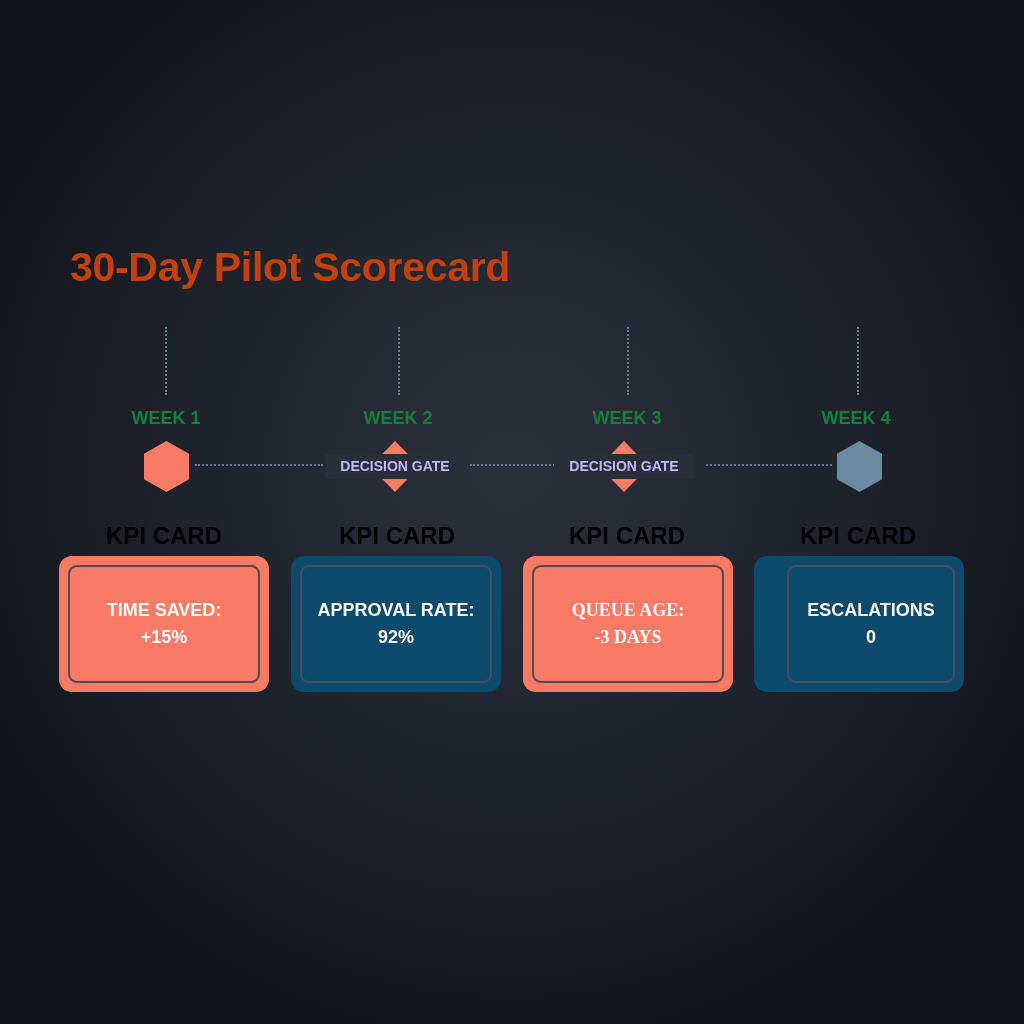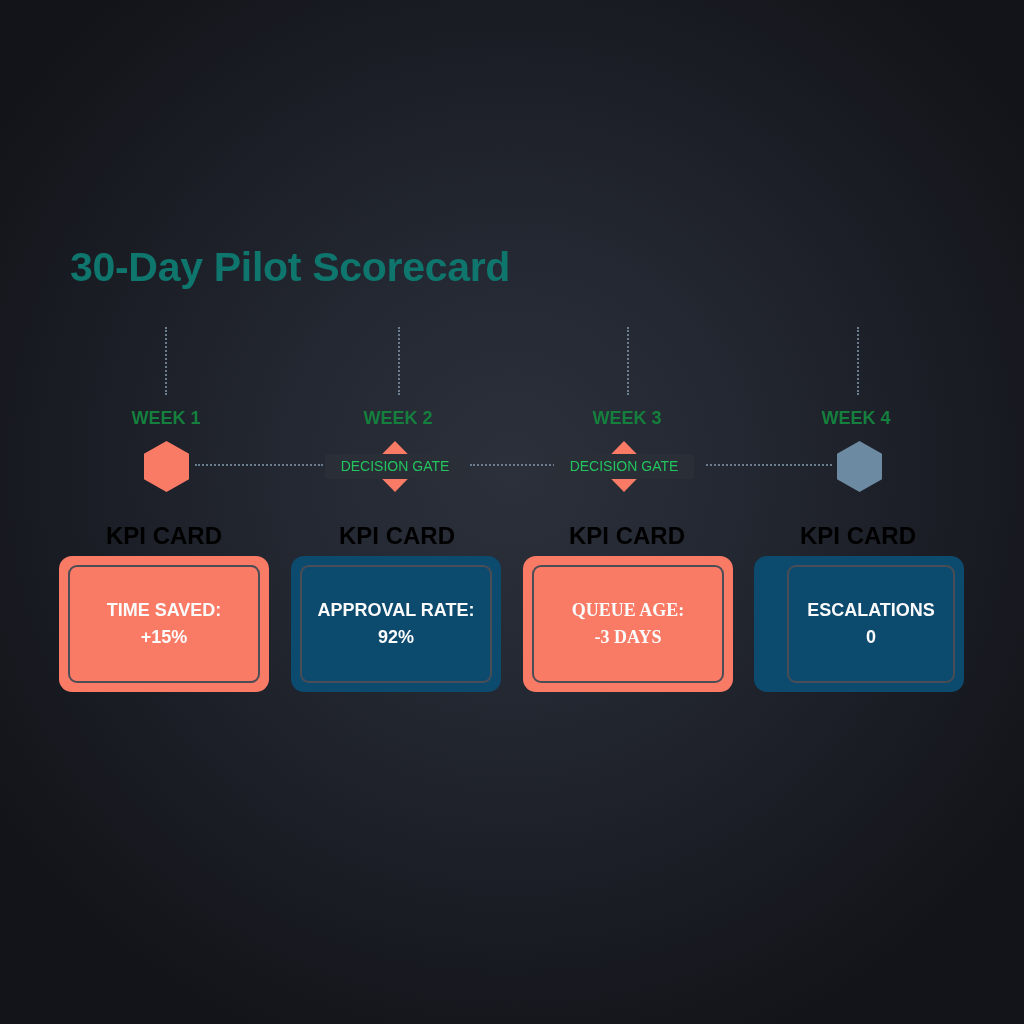--- a/index.html
+++ b/index.html
@@ -10,21 +10,21 @@
     body {
       background: radial-gradient(ellipse 620px 620px at 512px 470px, #2b303b 0%, #242832 35%, #1a1d24 70%, #121419 100%);
       font-family: "Liberation Sans", "DejaVu Sans", sans-serif;
       position: relative;
     }
     .title {
       position: absolute;
       left: 70px; top: 244px;
       font-size: 41px;
       font-weight: bold;
-      color: #0f766e;
+      color: #c2410c;
       letter-spacing: -0.3px;
       margin: 0;
     }
     .vline {
       position: absolute;
       top: 327px;
       height: 68px;
       width: 0;
       border-left: 2px dotted #6b7d91;
     }
@@ -68,23 +68,23 @@
       background: #f97b65;
       clip-path: polygon(50% 0%, 100% 50%, 50% 100%, 0% 50%);
     }
     .gate .gate-label {
       position: absolute;
       left: 0; right: 0;
       top: 13px;
       height: 25px;
       line-height: 25px;
       background: #2a2e37;
-      color: #22c55e;
+      color: #c4b5fd;
       font-size: 14px;
-      font-weight: normal;
+      font-weight: bold;
       text-align: center;
       border-radius: 3px;
     }
     .kpi-title {
       position: absolute;
       top: 522px;
       width: 200px;
       margin-left: -100px;
       text-align: center;
       font-size: 24px;

